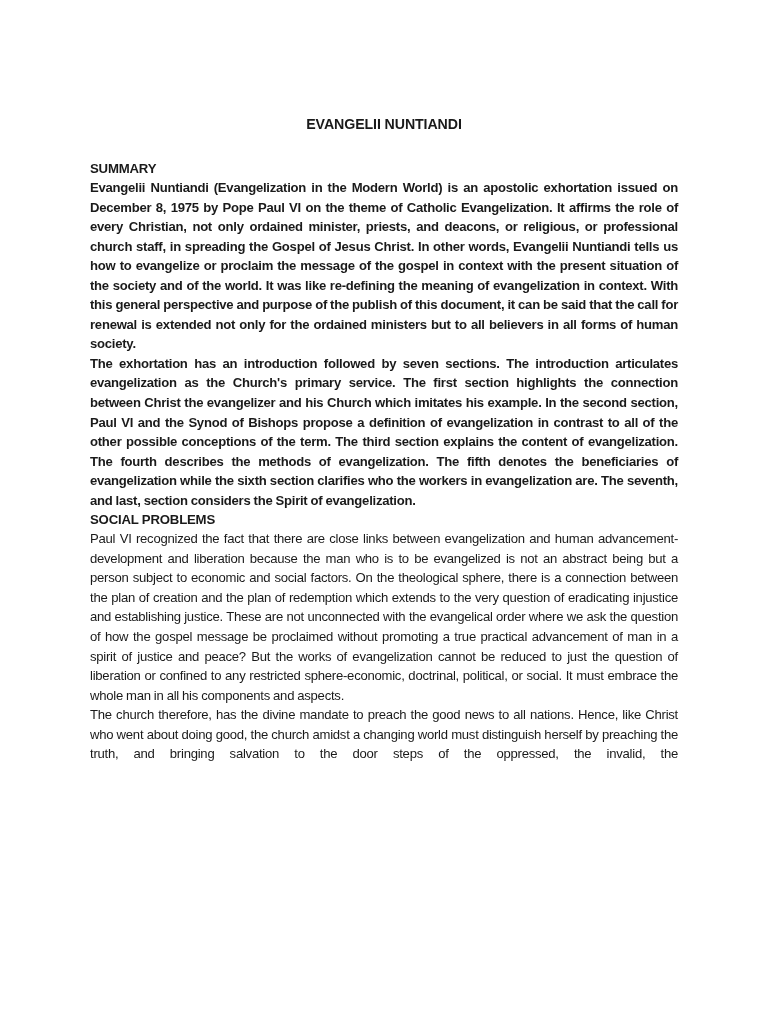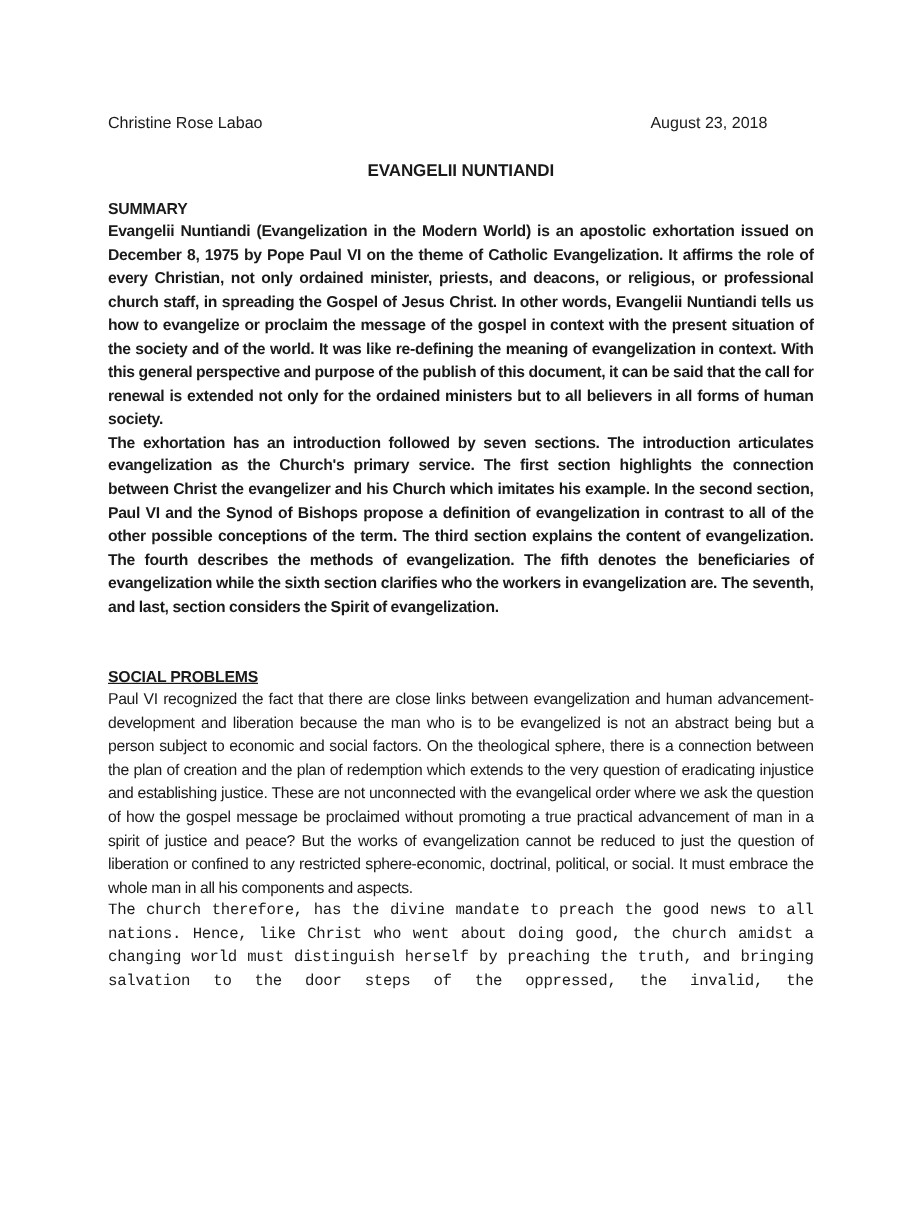--- a/index.html
+++ b/index.html
@@ -43,53 +43,46 @@
       margin-top: 21px;
       letter-spacing: -0.1px;
     }
     .section-heading {
       font-weight: bold;
       font-size: 13.2px;
       line-height: 19px;
       letter-spacing: -0.2px;
     }
     .heading-summary {
-      margin-top: 11px;
+      margin-top: 25px;
     }
     .heading-social {
-      margin-top: 39px;
-      text-decoration: underline;
     }
     p.body-para {
       margin: 0;
       text-align: justify;
       font-size: 13.1px;
       line-height: 19.55px;
       letter-spacing: -0.25px;
       word-spacing: -0.3px;
     }
     .para-1 { margin-top: 21px; font-weight: bold; }
     .para-2 { margin-top: 20px; font-weight: bold; }
     .para-3 { margin-top: 20px; }
     .para-4 { margin-top: 20px; }
     .para-5 { margin-top: 20px; }
     .para-5 {
       text-align-last: justify;
-      font-family: Liberation Mono, monospace;
     }
   </style>
 </head>
 <body>
 
 <div class="page">
 
-  <div class="header-row">
-    <span class="header-left">Christine Rose Labao</span>
-    <span class="header-right">August 23, 2018</span>
-  </div>
 
   <div class="doc-title">EVANGELII NUNTIANDI</div>
 
   <div class="section-heading heading-summary">SUMMARY</div>
 
   <p class="body-para para-1">Evangelii Nuntiandi (Evangelization in the Modern World) is an apostolic exhortation issued on December 8, 1975 by Pope Paul VI on the theme of Catholic Evangelization. It affirms the role of every Christian, not only ordained minister, priests, and deacons, or religious, or professional church staff, in spreading the Gospel of Jesus Christ. In other words, Evangelii Nuntiandi tells us how to evangelize or proclaim the message of the gospel in context with the present situation of the society and of the world. It was like re-defining the meaning of evangelization in context. With this general perspective and purpose of the publish of this document, it can be said that the call for renewal is extended not only for the ordained ministers but to all believers in all forms of human society.</p>
 
   <p class="body-para para-2">The exhortation has an introduction followed by seven sections. The introduction articulates evangelization as the Church's primary service. The first section highlights the connection between Christ the evangelizer and his Church which imitates his example. In the second section, Paul VI and the Synod of Bishops propose a definition of evangelization in contrast to all of the other possible conceptions of the term. The third section explains the content of evangelization. The fourth describes the methods of evangelization. The fifth denotes the beneficiaries of evangelization while the sixth section clarifies who the workers in evangelization are. The seventh, and last, section considers the Spirit of evangelization.</p>
 
   <div class="section-heading heading-social">SOCIAL PROBLEMS</div>

